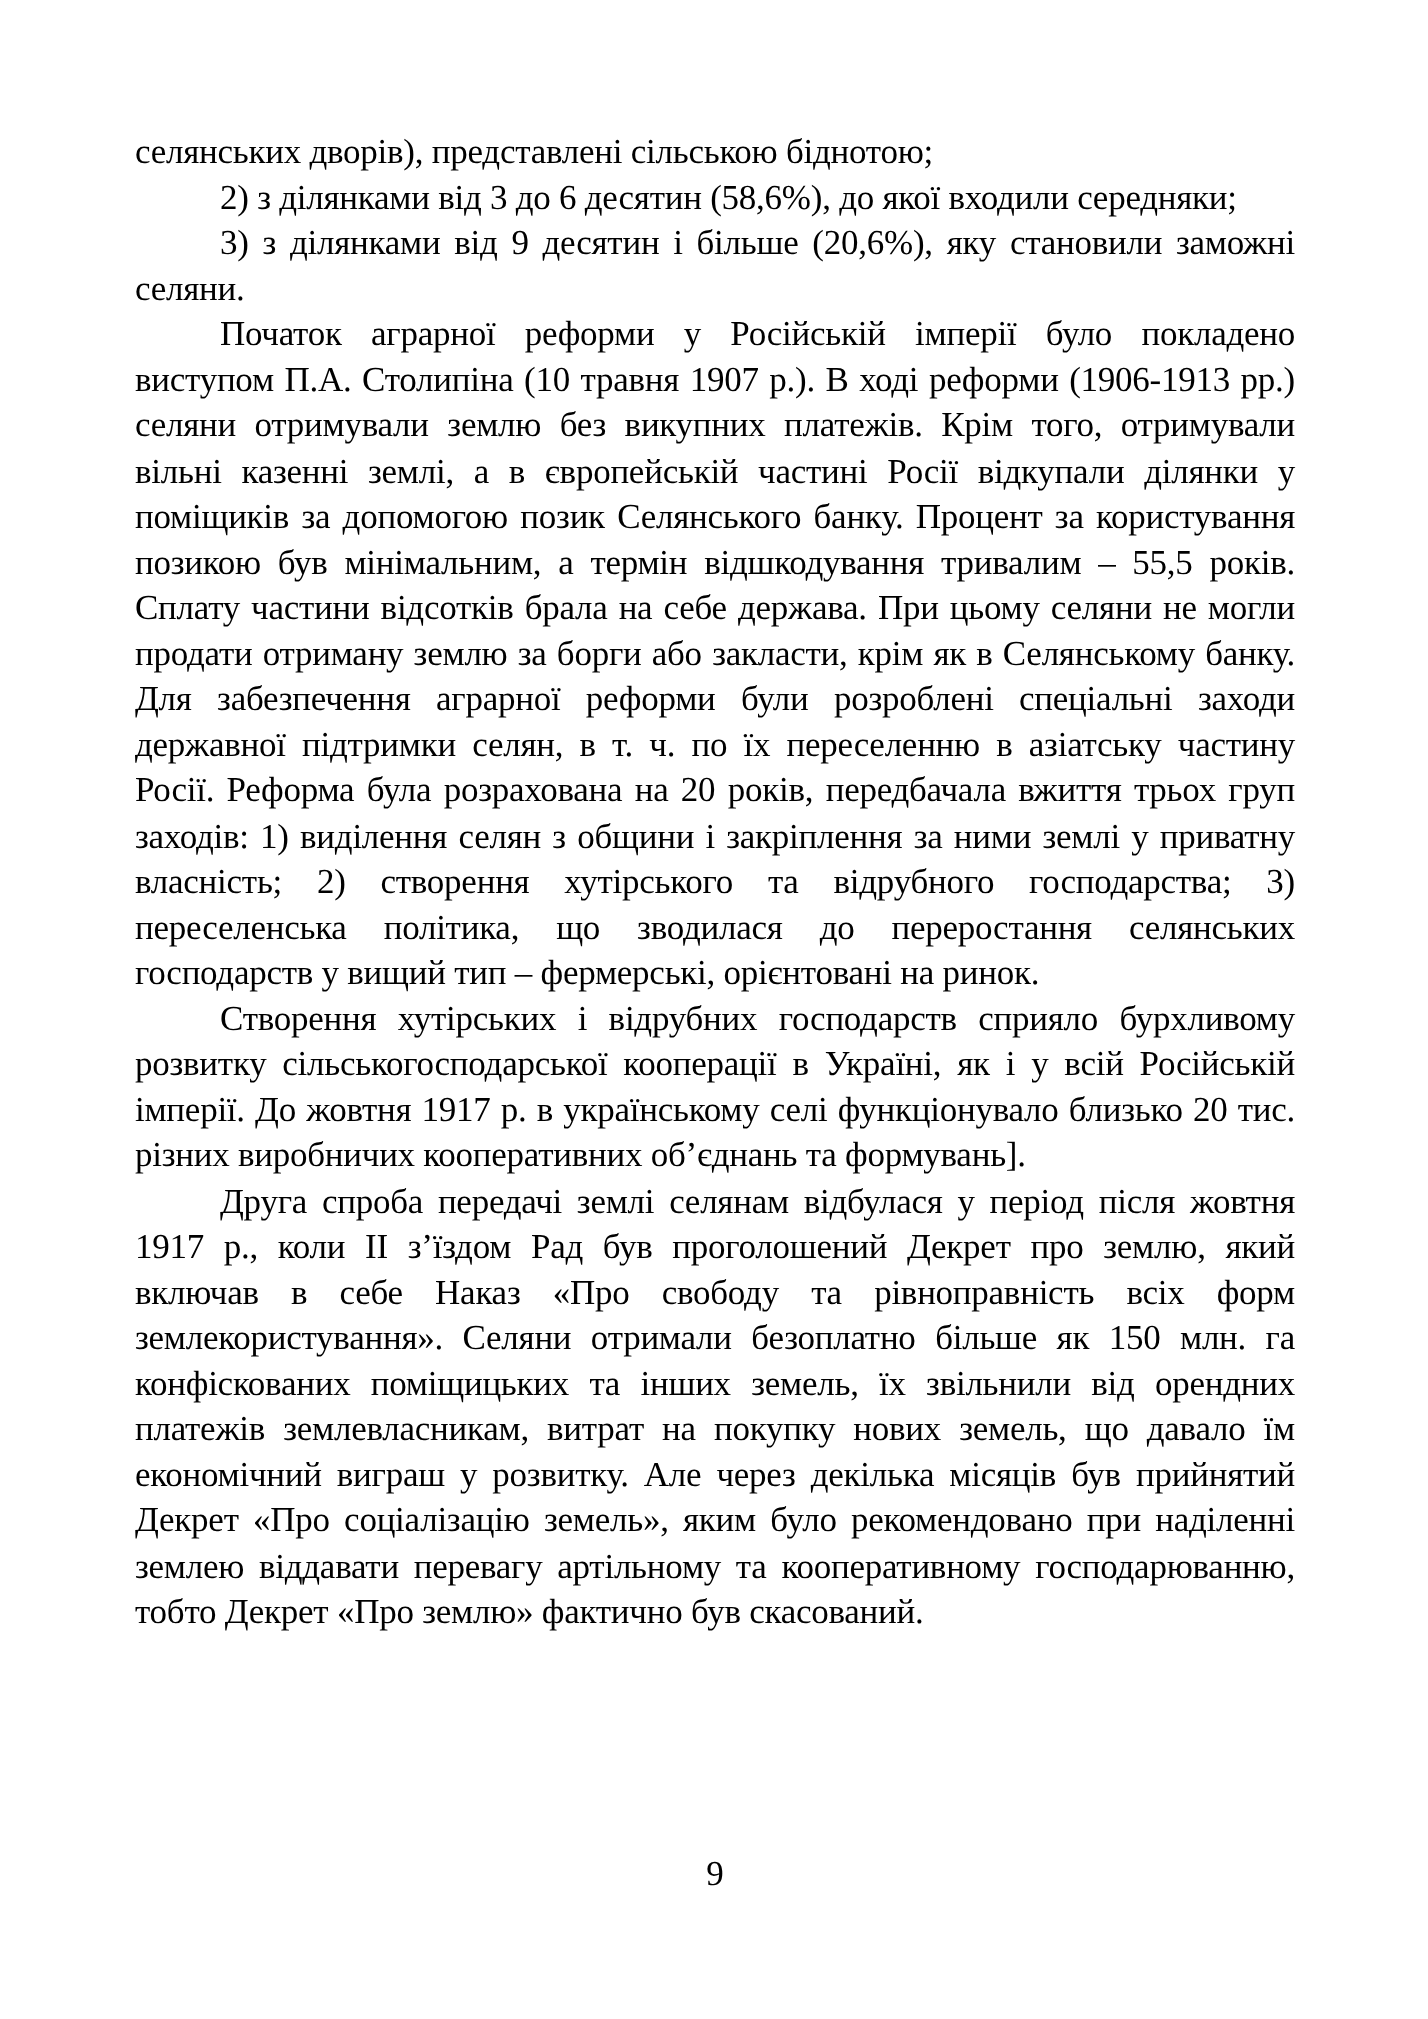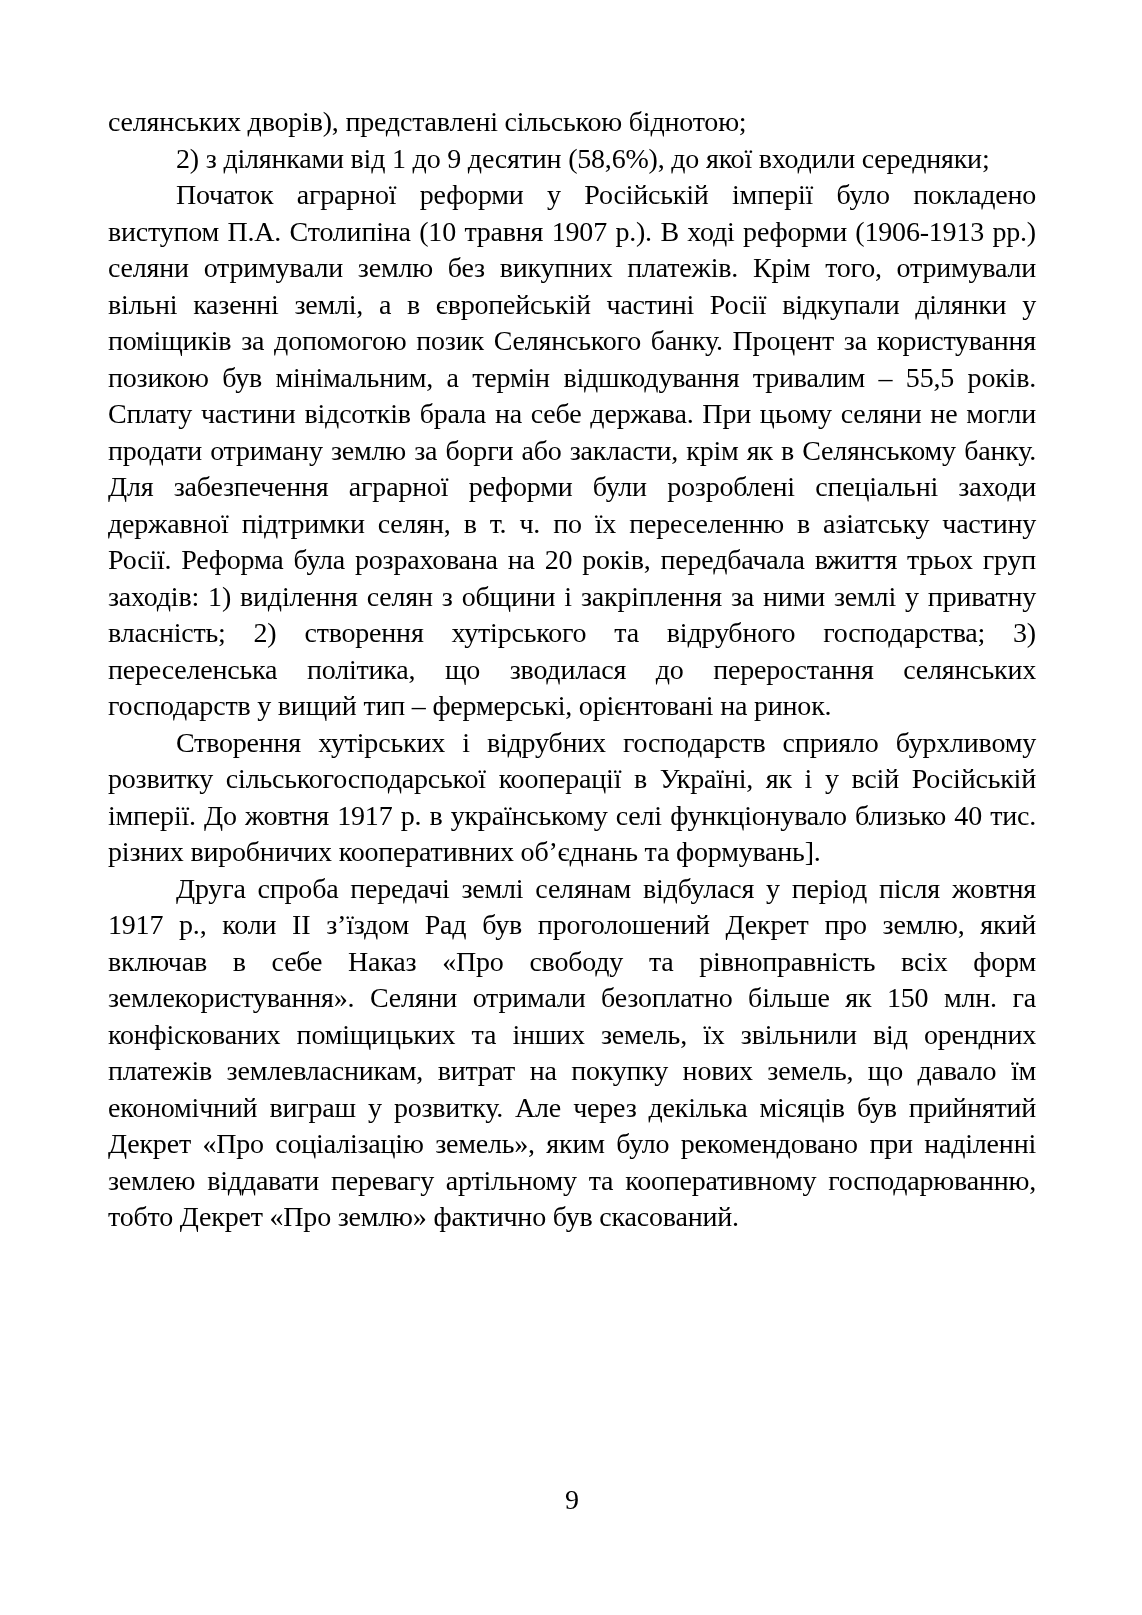--- a/index.html
+++ b/index.html
@@ -43,21 +43,22 @@
     font-size: 28px;
     line-height: 36px;
   }
 </style>
 </head>
 <body>
 
 <div class="sheet">
   <div class="text-block">
     <p class="no-indent">селянських дворів), представлені сільською біднотою;</p>
-    <p>2) з ділянками від 1 до 9 десятин (58,6%), до якої входили середняки;</p>
+    <p>2) з ділянками від 3 до 6 десятин (58,6%), до якої входили середняки;</p>
+    <p>3) з ділянками від 9 десятин і більше (20,6%), яку становили заможні селяни.</p>
     <p>Початок аграрної реформи у Російській імперії було покладено виступом П.А. Столипіна (10 травня 1907 р.). В ході реформи (1906-1913 рр.) селяни отримували землю без викупних платежів. Крім того, отримували вільні казенні землі, а в європейській частині Росії відкупали ділянки у поміщиків за допомогою позик Селянського банку. Процент за користування позикою був мінімальним, а термін відшкодування тривалим – 55,5 років. Сплату частини відсотків брала на себе держава. При цьому селяни не могли продати отриману землю за борги або закласти, крім як в Селянському банку. Для забезпечення аграрної реформи були розроблені спеціальні заходи державної підтримки селян, в т. ч. по їх переселенню в азіатську частину Росії. Реформа була розрахована на 20 років, передбачала вжиття трьох груп заходів: 1) виділення селян з общини і закріплення за ними землі у приватну власність; 2) створення хутірського та відрубного господарства; 3) переселенська політика, що зводилася до переростання селянських господарств у вищий тип – фермерські, орієнтовані на ринок.</p>
-    <p>Створення хутірських і відрубних господарств сприяло бурхливому розвитку сільськогосподарської кооперації в Україні, як і у всій Російській імперії. До жовтня 1917 р. в українському селі функціонувало близько 40 тис. різних виробничих кооперативних об’єднань та формувань].</p>
+    <p>Створення хутірських і відрубних господарств сприяло бурхливому розвитку сільськогосподарської кооперації в Україні, як і у всій Російській імперії. До жовтня 1917 р. в українському селі функціонувало близько 20 тис. різних виробничих кооперативних об’єднань та формувань].</p>
     <p>Друга спроба передачі землі селянам відбулася у період після жовтня 1917 р., коли ІІ з’їздом Рад був проголошений Декрет про землю, який включав в себе Наказ «Про свободу та рівноправність всіх форм землекористування». Селяни отримали безоплатно більше як 150 млн. га конфіскованих поміщицьких та інших земель, їх звільнили від орендних платежів землевласникам, витрат на покупку нових земель, що давало їм економічний виграш у розвитку. Але через декілька місяців був прийнятий Декрет «Про соціалізацію земель», яким було рекомендовано при наділенні землею віддавати перевагу артільному та кооперативному господарюванню, тобто Декрет «Про землю» фактично був скасований.</p>
   </div>
   <div class="page-footer">
     <span>9</span>
   </div>
 </div>
 
 </body></html>

